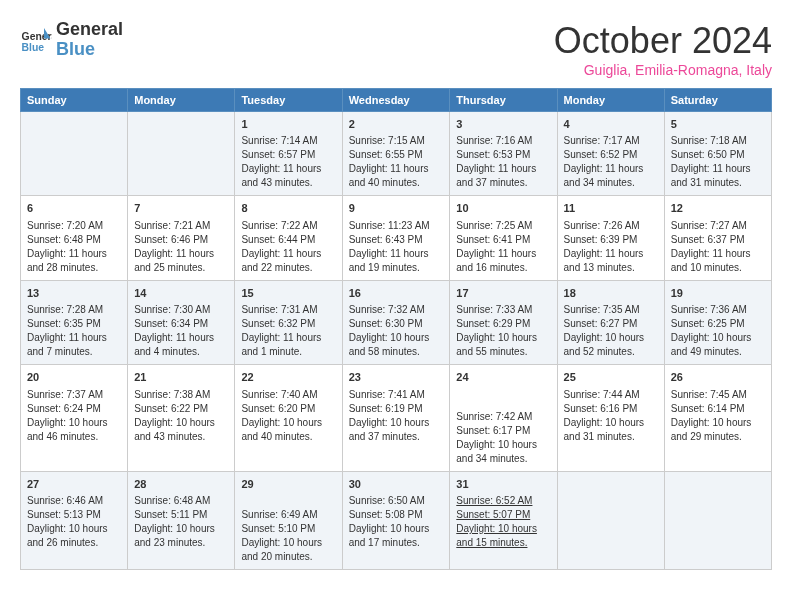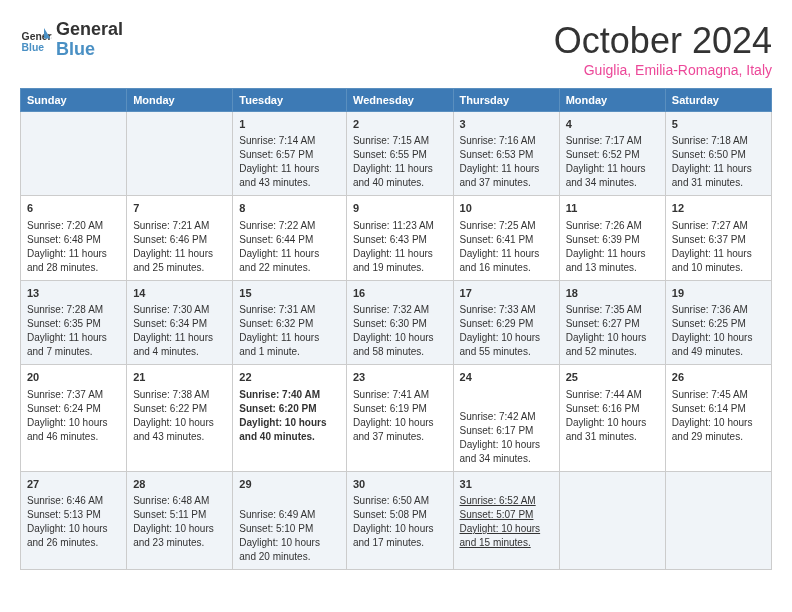--- a/index.html
+++ b/index.html
@@ -273,21 +273,21 @@
         </td>
         <td>
           <span class="day-num">21</span>
           <div class="day-info" style="white-space: pre-line;">Sunrise: 7:38 AM
 Sunset: 6:22 PM
 Daylight: 10 hours
 and 43 minutes.</div>
         </td>
         <td>
           <span class="day-num">22</span>
-          <div class="day-info" style="white-space: pre-line; font-weight: bold;">Sunrise: 7:40 AM
+          <div class="day-info" style="white-space: pre-line;">Sunrise: 7:40 AM
 Sunset: 6:20 PM
 Daylight: 10 hours
 and 40 minutes.</div>
         </td>
         <td>
           <span class="day-num">23</span>
           <div class="day-info" style="white-space: pre-line;">Sunrise: 7:41 AM
 Sunset: 6:19 PM
 Daylight: 10 hours
 and 37 minutes.</div>

